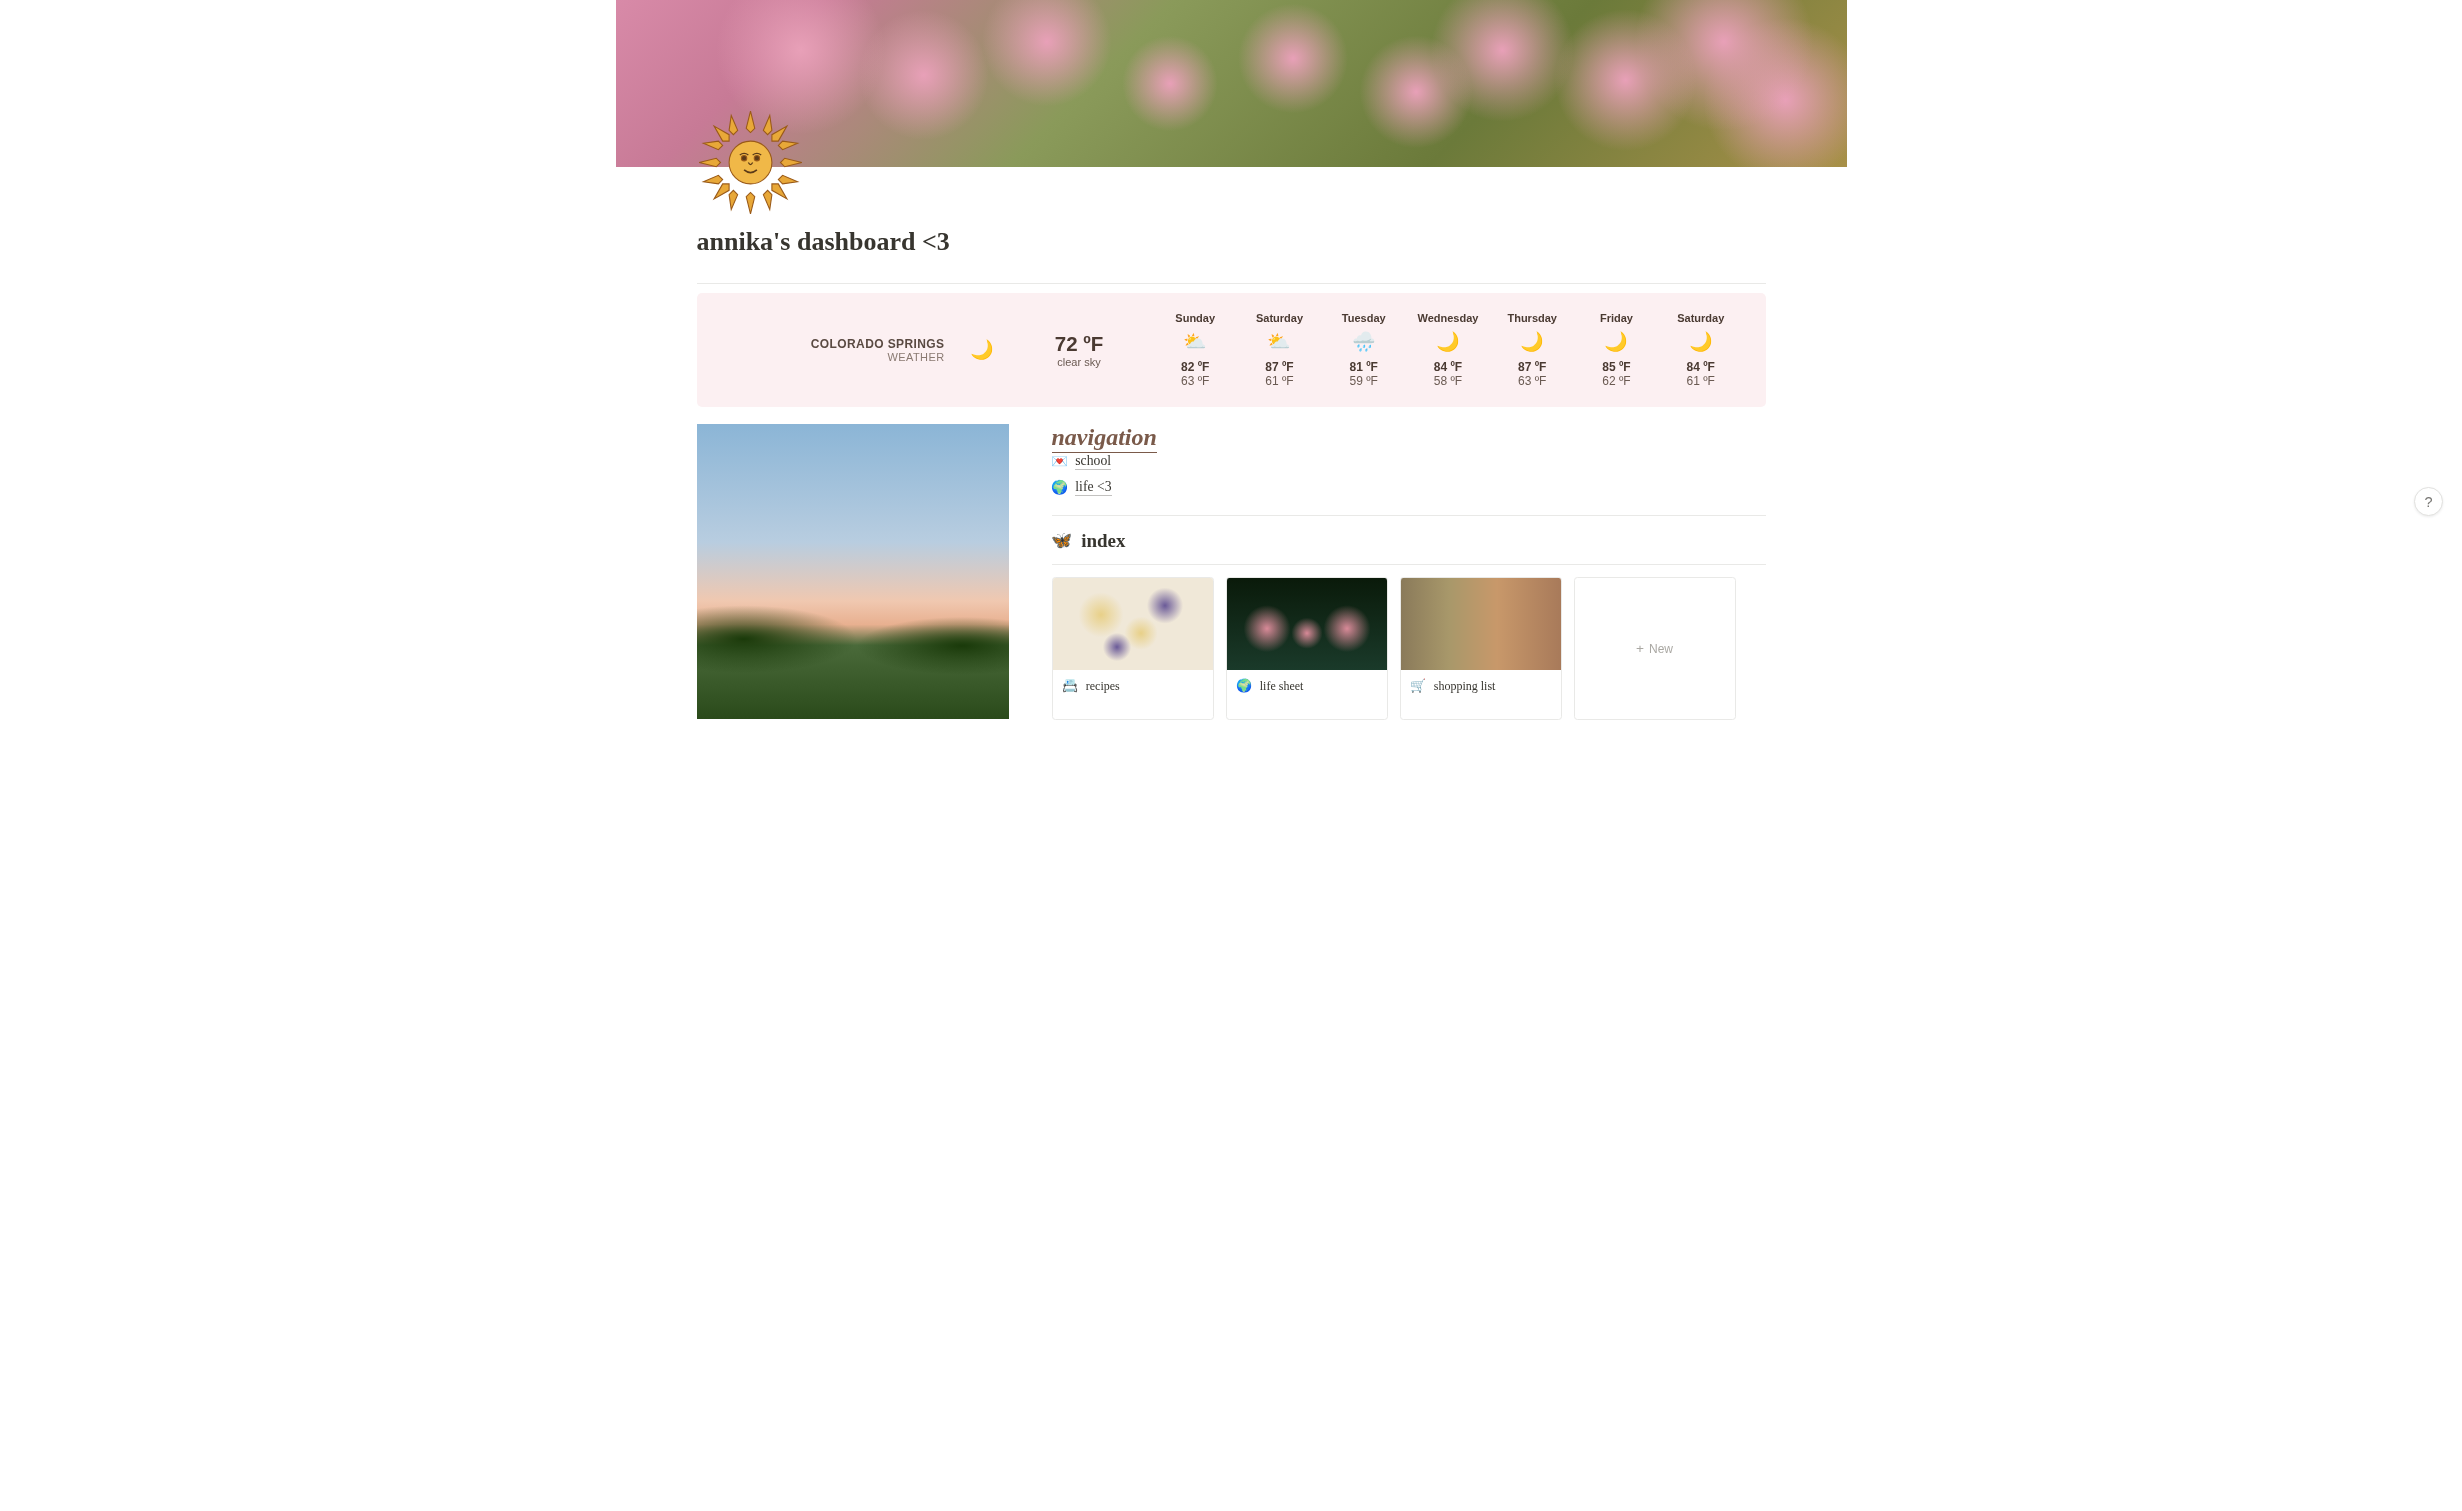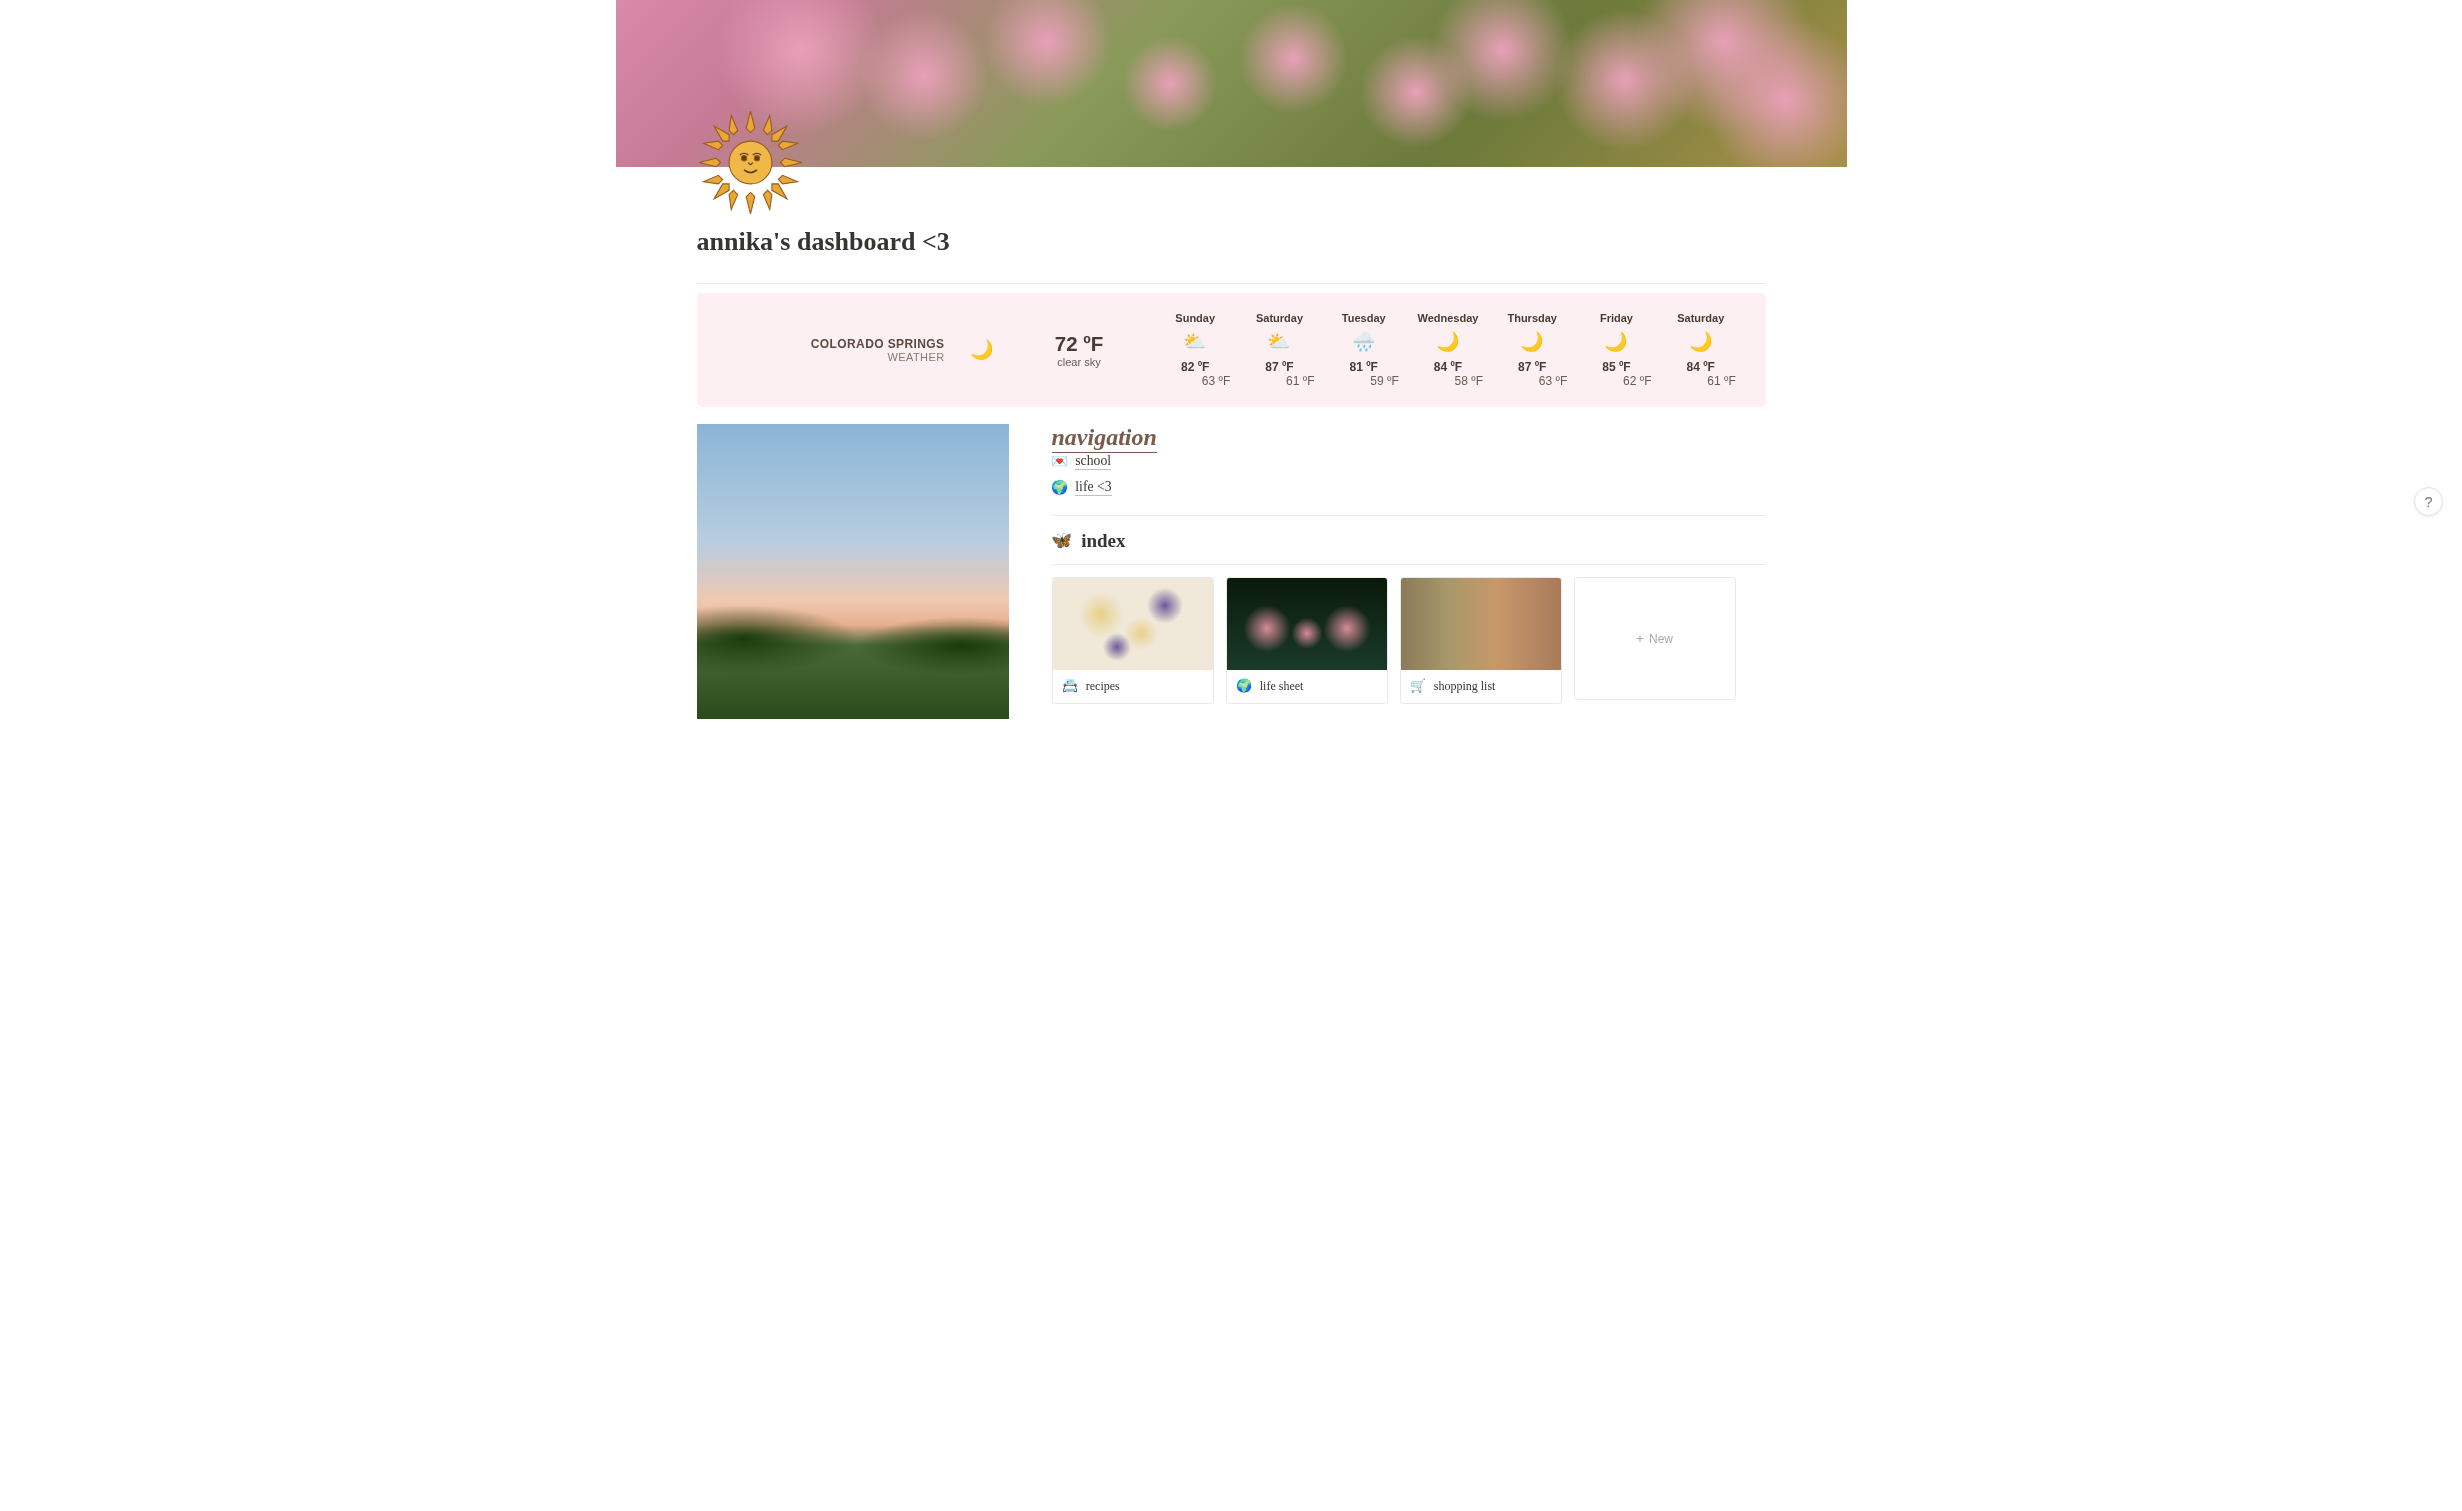--- a/index.html
+++ b/index.html
@@ -133,21 +133,20 @@
 }
 .weather-day-hi {
   font-size: 12px;
   font-weight: 700;
   color: #4a3a32;
   margin-top: 5.1px;
 }
 .weather-day-lo {
   font-size: 12px;
   color: #6a5a52;
-  text-align: right;
 }
 
 
 .columns {
   display: flex;
   gap: 43px;
   margin-top: 17px;
 }
 .col-left {
   width: 312px;
@@ -265,21 +264,21 @@
   font: 400 12px ui-serif, Georgia, serif;
   color: #37352f;
 }
 .card-emoji { font-size: 13px; }
 
 .card.new {
   align-items: center;
   justify-content: center;
   color: #aaa8a3;
   font: 400 12px ui-sans-serif, -apple-system, Arial, sans-serif;
-  height: 123px;
+  height: 143px;
 }
 .card.new .plus {
   font-size: 13.7px;
   margin-right: 5.1px;
 }
 
 
 .help-btn {
   position: fixed;
   right: 19px;

